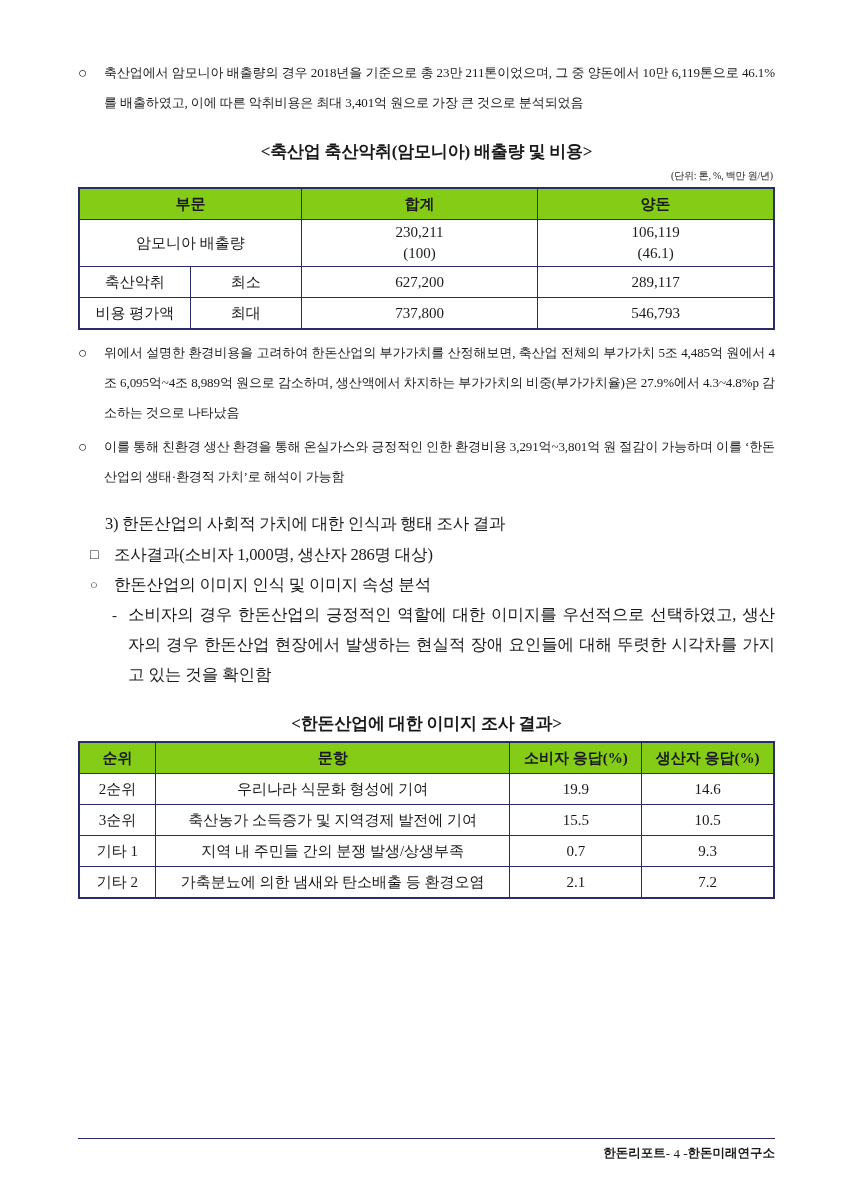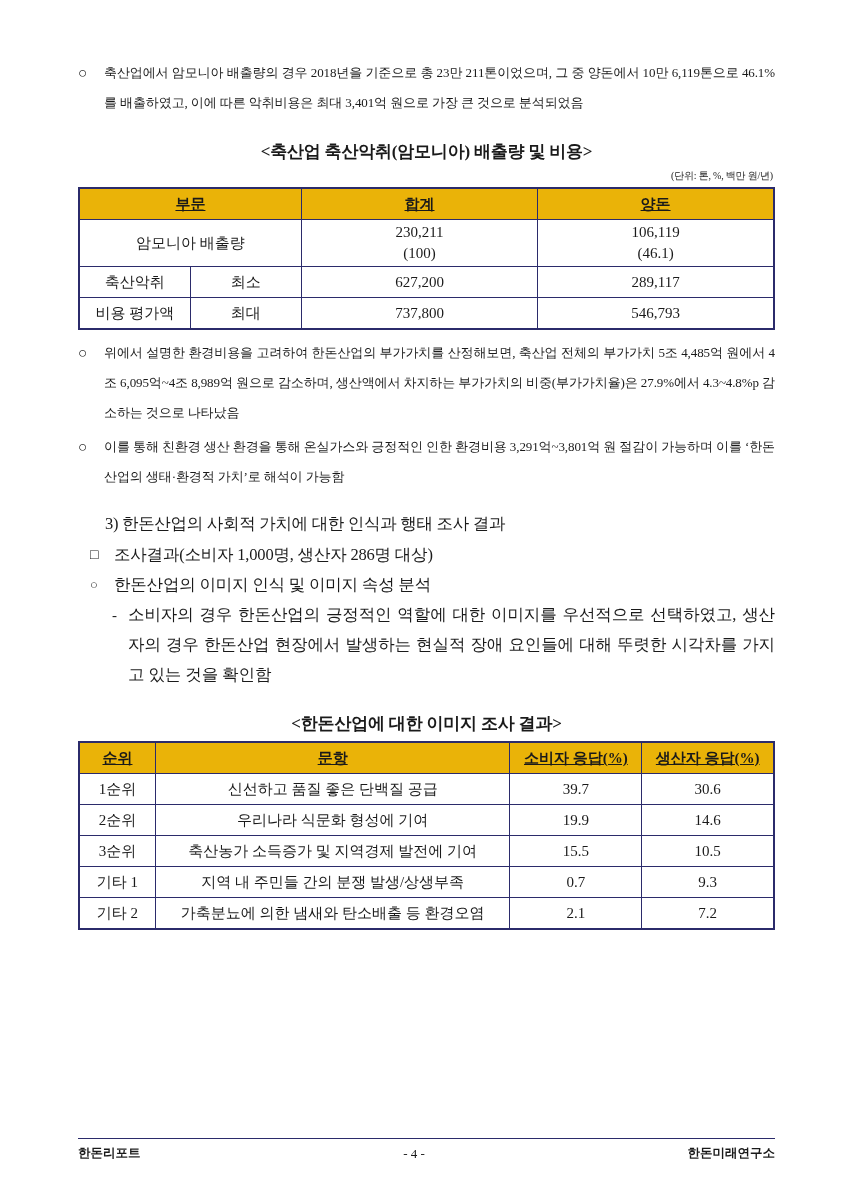--- a/index.html
+++ b/index.html
@@ -68,23 +68,22 @@
     font-size: 15px;
     table-layout: fixed;
   }
   table.doc th, table.doc td {
     border: 1px solid #2b2b6b;
     text-align: center;
     padding: 4px 3px;
     line-height: 22px;
   }
   table.doc th {
-    background: #eab308;
+    background: #84cc16;
     font-weight: bold;
-    text-decoration: underline;
   }
   table.doc td.two-line {
     line-height: 21px;
     padding: 2px 14px;
   }
   table.doc.outer-thick {
     border: 2px solid #2b2b6b;
   }
 
   
@@ -136,21 +135,21 @@
 
   
   .footer {
     position: absolute;
     left: 78px;
     right: 78px;
     bottom: 38px;
     border-top: 1.5px solid #2b2b6b;
     padding-top: 6px;
     display: flex;
-    justify-content: space-between;
+    justify-content: flex-end;
     align-items: center;
     font-size: 12.5px;
     font-weight: bold;
   }
   .footer .page-num {
     font-weight: normal;
     font-size: 13px;
   }
   .spacer-8 { height: 8px; }
 </style>
@@ -249,26 +248,20 @@
     <thead>
       <tr>
         <th>순위</th>
         <th>문항</th>
         <th>소비자 응답(%)</th>
         <th>생산자 응답(%)</th>
       </tr>
     </thead>
     <tbody>
       <tr>
-        <td>1순위</td>
-        <td>신선하고 품질 좋은 단백질 공급</td>
-        <td>39.7</td>
-        <td>30.6</td>
-      </tr>
-      <tr>
         <td>2순위</td>
         <td>우리나라 식문화 형성에 기여</td>
         <td>19.9</td>
         <td>14.6</td>
       </tr>
       <tr>
         <td>3순위</td>
         <td>축산농가 소득증가 및 지역경제 발전에 기여</td>
         <td>15.5</td>
         <td>10.5</td>

